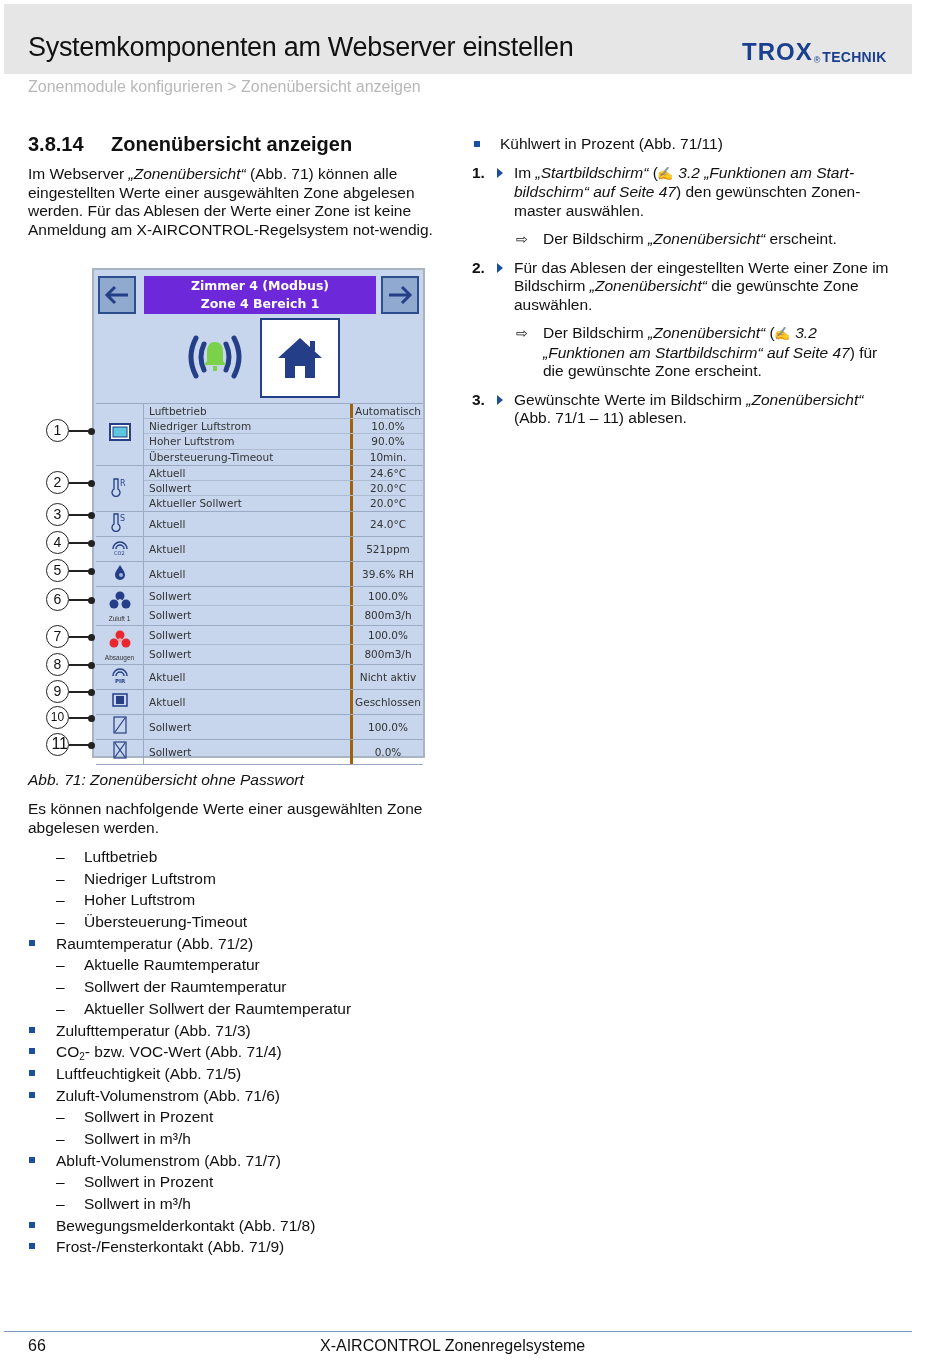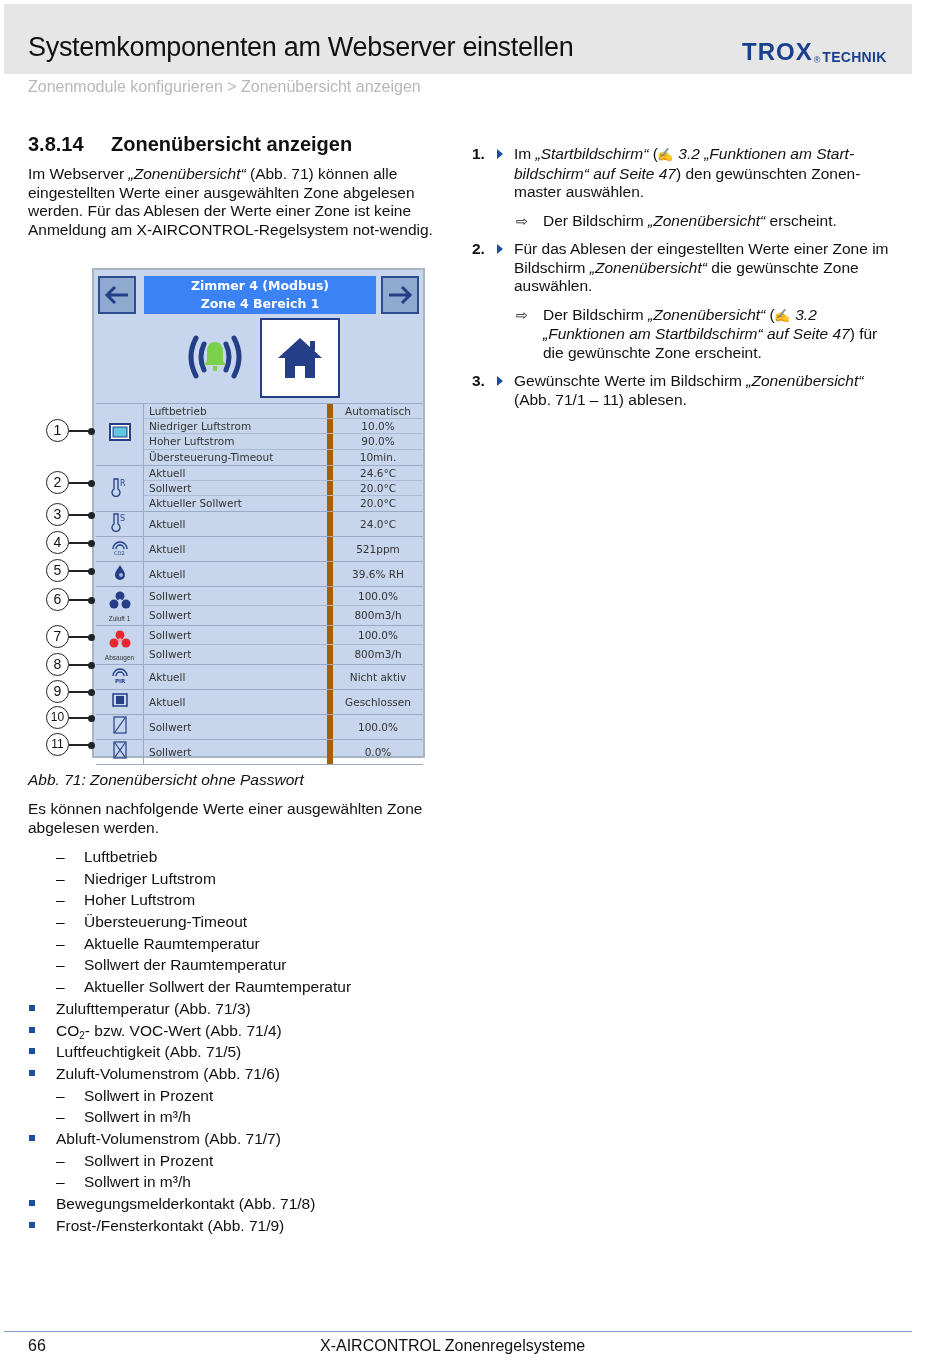--- a/index.html
+++ b/index.html
@@ -17,32 +17,32 @@
   .section-heading { position: absolute; left: 28px; top: 133px; font-size: 20px; font-weight: bold; }
   .section-heading .num { display: inline-block; width: 83px; }
   .intro { position: absolute; left: 28px; top: 165px; width: 425px; font-size: 15.5px; line-height: 18.5px; }
   em { }
 
   
   .panel { position: absolute; left: 92px; top: 268px; width: 333px; height: 490px; background: #c7d6ec; border: 2px solid #a9b4c2; }
   .nav-btn { position: absolute; top: 6px; width: 38px; height: 38px; background: #8fa9cf; border: 2px solid #2d4e8c; display: flex; align-items: center; justify-content: center; }
   .nav-btn.left { left: 4px; }
   .nav-btn.right { right: 4px; }
-  .zone-title { position: absolute; left: 50px; top: 6px; width: 232px; height: 38px; background: #3b82f6; color: #fff; font-family: "DejaVu Sans", sans-serif; font-weight: bold; font-size: 12.5px; text-align: center; line-height: 18px; padding-top: 1px; }
+  .zone-title { position: absolute; left: 50px; top: 6px; width: 232px; height: 38px; background: #6d28d9; color: #fff; font-family: "DejaVu Sans", sans-serif; font-weight: bold; font-size: 12.5px; text-align: center; line-height: 18px; padding-top: 1px; }
   .alarm-icon { position: absolute; left: 90px; top: 62px; }
   .home-btn { position: absolute; left: 166px; top: 48px; width: 80px; height: 80px; background: #fff; border: 2px solid #243e87; display: flex; align-items: center; justify-content: center; }
 
   .grid { position: absolute; left: 2px; top: 133px; width: 327px; border-top: 1px solid #9aaac4; }
   .group { display: flex; border-bottom: 1px solid #9aaac4; }
   .g-icon { width: 48px; border-right: 1px solid #9aaac4; position: relative; display: flex; align-items: center; justify-content: center; flex-direction: column; }
   .g-rows { flex: 1; }
   .row { display: flex; height: 15.2px; font-family: "DejaVu Sans", sans-serif; font-size: 10.5px; color: #333; border-bottom: 1px solid #aebcd2; }
   .row:last-child { border-bottom: none; }
   .row .lbl { flex: 1; padding-left: 5px; line-height: 15px; }
-  .row .val { width: 96px; border-left: 6px solid #a16207; text-align: center; line-height: 15px; }
+  .row .val { width: 73px; border-left: 3px solid #a16207; text-align: center; line-height: 15px; }
   .row.tall { height: 24px; }
   .row.tall .lbl, .row.tall .val { line-height: 24px; }
   .icon-sub { font-size: 6.5px; color: #333; font-family: Liberation Sans, sans-serif; margin-top: 2px; }
 
   
   .callout { position: absolute; left: 46px; width: 23px; height: 23px; border: 1.5px solid #222; border-radius: 50%; background: #fff; font-size: 14px; text-align: center; line-height: 20px; }
   .callout-line { position: absolute; left: 69px; height: 1.5px; background: #222; width: 22px; }
   .callout-dot { position: absolute; left: 88px; width: 7px; height: 7px; border-radius: 50%; background: #222; }
 
   .caption { position: absolute; left: 28px; top: 771px; font-size: 15.5px; font-style: italic; }
@@ -333,49 +333,51 @@
     <div class="callout-dot" style="top: 634px;"></div>
     <div class="callout" style="top: 653px;">8</div>
     <div class="callout-line" style="top: 664px;"></div>
     <div class="callout-dot" style="top: 662px;"></div>
     <div class="callout" style="top: 680px;">9</div>
     <div class="callout-line" style="top: 691px;"></div>
     <div class="callout-dot" style="top: 689px;"></div>
     <div class="callout" style="top: 706px; font-size: 12px;">10</div>
     <div class="callout-line" style="top: 717px;"></div>
     <div class="callout-dot" style="top: 715px;"></div>
-    <div class="callout" style="top: 733px; font-size: 12px;">11</div>
+    <div class="callout" style="top: 733px; font-size: 16px; text-align: right;">11</div>
     <div class="callout-line" style="top: 744px;"></div>
     <div class="callout-dot" style="top: 742px;"></div>
   </div>
 
 <div class="caption">Abb. 71: Zonenübersicht ohne Passwort</div>
 <div class="para2">Es können nachfolgende Werte einer ausgewählten Zone abgelesen werden.</div>
 <ul class="list" id="readable-list">
     <li class="d"><span class="dash">–</span><span>Luftbetrieb</span></li>
     <li class="d"><span class="dash">–</span><span>Niedriger Luftstrom</span></li>
     <li class="d"><span class="dash">–</span><span>Hoher Luftstrom</span></li>
     <li class="d"><span class="dash">–</span><span>Übersteuerung-Timeout</span></li>
+    <li class="b"><span>Raumtemperatur (Abb. 71/2)</span></li>
     <li class="d"><span class="dash">–</span><span>Aktuelle Raumtemperatur</span></li>
     <li class="d"><span class="dash">–</span><span>Sollwert der Raumtemperatur</span></li>
     <li class="d"><span class="dash">–</span><span>Aktueller Sollwert der Raumtemperatur</span></li>
     <li class="b"><span>Zulufttemperatur (Abb. 71/3)</span></li>
     <li class="b"><span>CO</span><sub>2</sub><span>- bzw. VOC-Wert (Abb. 71/4)</span></li>
     <li class="b"><span>Luftfeuchtigkeit (Abb. 71/5)</span></li>
     <li class="b"><span>Zuluft-Volumenstrom (Abb. 71/6)</span></li>
     <li class="d"><span class="dash">–</span><span>Sollwert in Prozent</span></li>
     <li class="d"><span class="dash">–</span><span>Sollwert in m³/h</span></li>
     <li class="b"><span>Abluft-Volumenstrom (Abb. 71/7)</span></li>
     <li class="d"><span class="dash">–</span><span>Sollwert in Prozent</span></li>
     <li class="d"><span class="dash">–</span><span>Sollwert in m³/h</span></li>
     <li class="b"><span>Bewegungsmelderkontakt (Abb. 71/8)</span></li>
     <li class="b"><span>Frost-/Fensterkontakt (Abb. 71/9)</span></li>
   </ul>
 
 <div class="right-col">
+  <div class="rbullet">Kühlwert in Prozent (Abb. 71/11)</div>
 
   <div class="step">
     <span class="snum">1.</span><span class="sarr"></span>
     <span>Im </span><em>„Startbildschirm“</em><span> (</span><span class="ref">✍</span><em> 3.2  „Funktionen am Start-bildschirm“ auf Seite 47</em><span>) den gewünschten Zonen-master auswählen.</span>
   </div>
   <div class="result">
     <span class="rarr">⇨</span>
     <span>Der Bildschirm </span><em>„Zonenübersicht“</em><span> erscheint.</span>
   </div>
 

